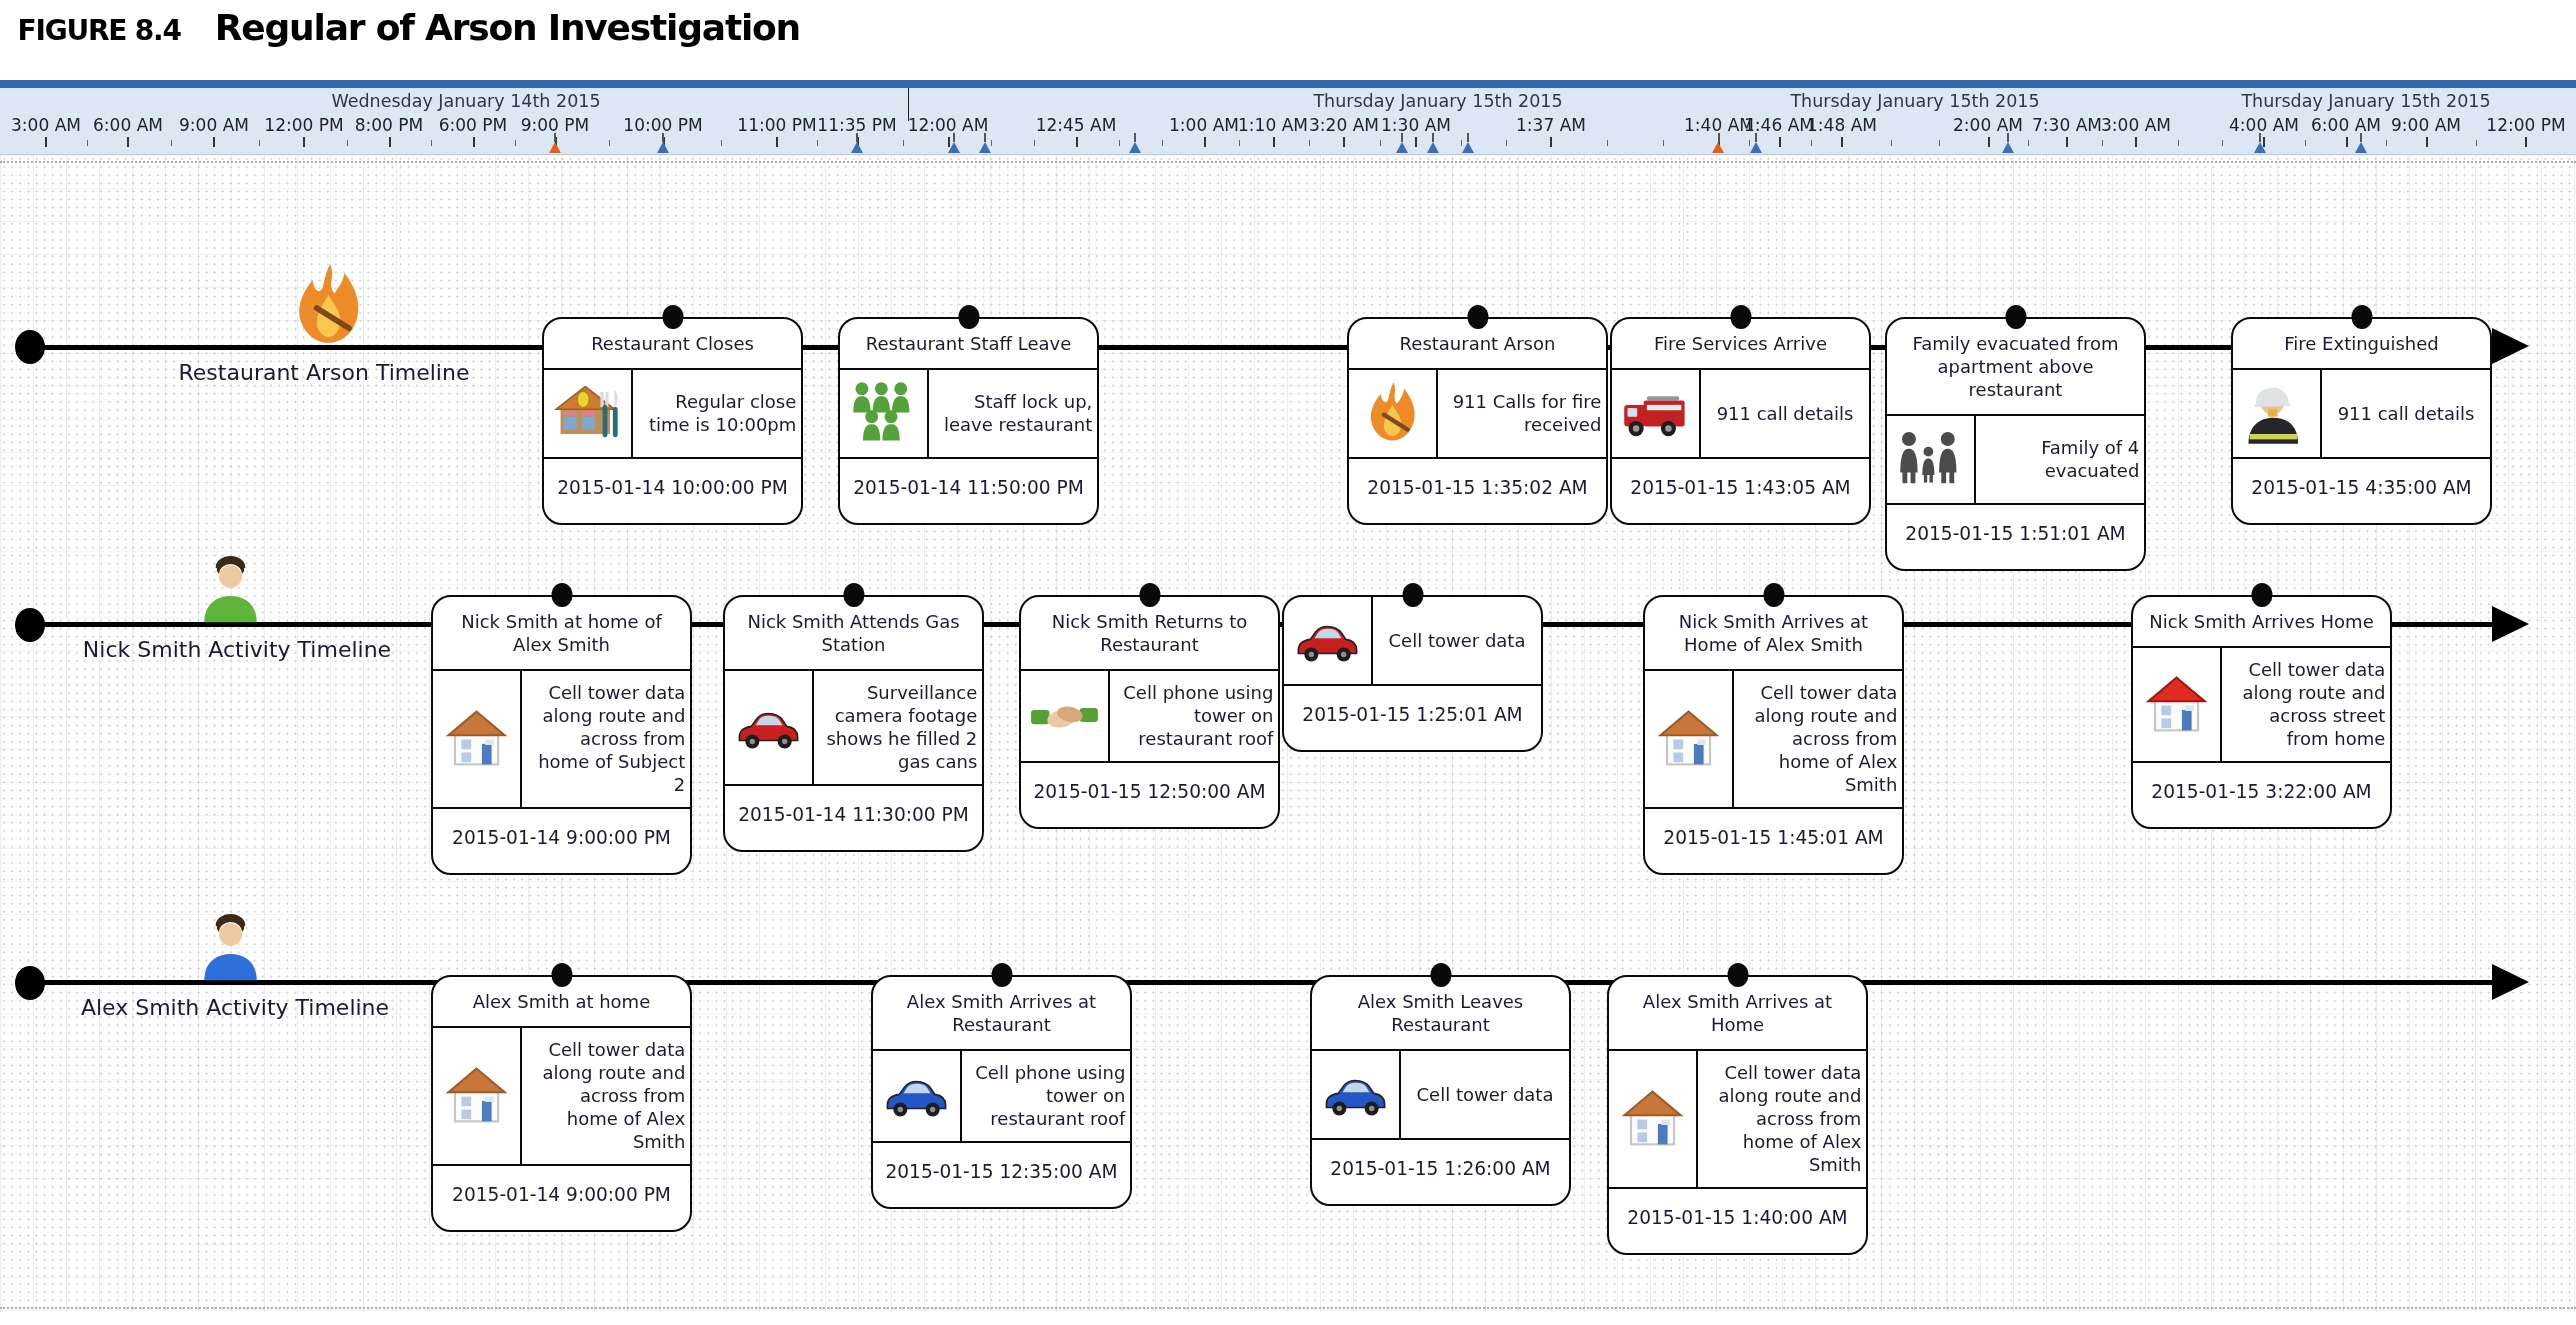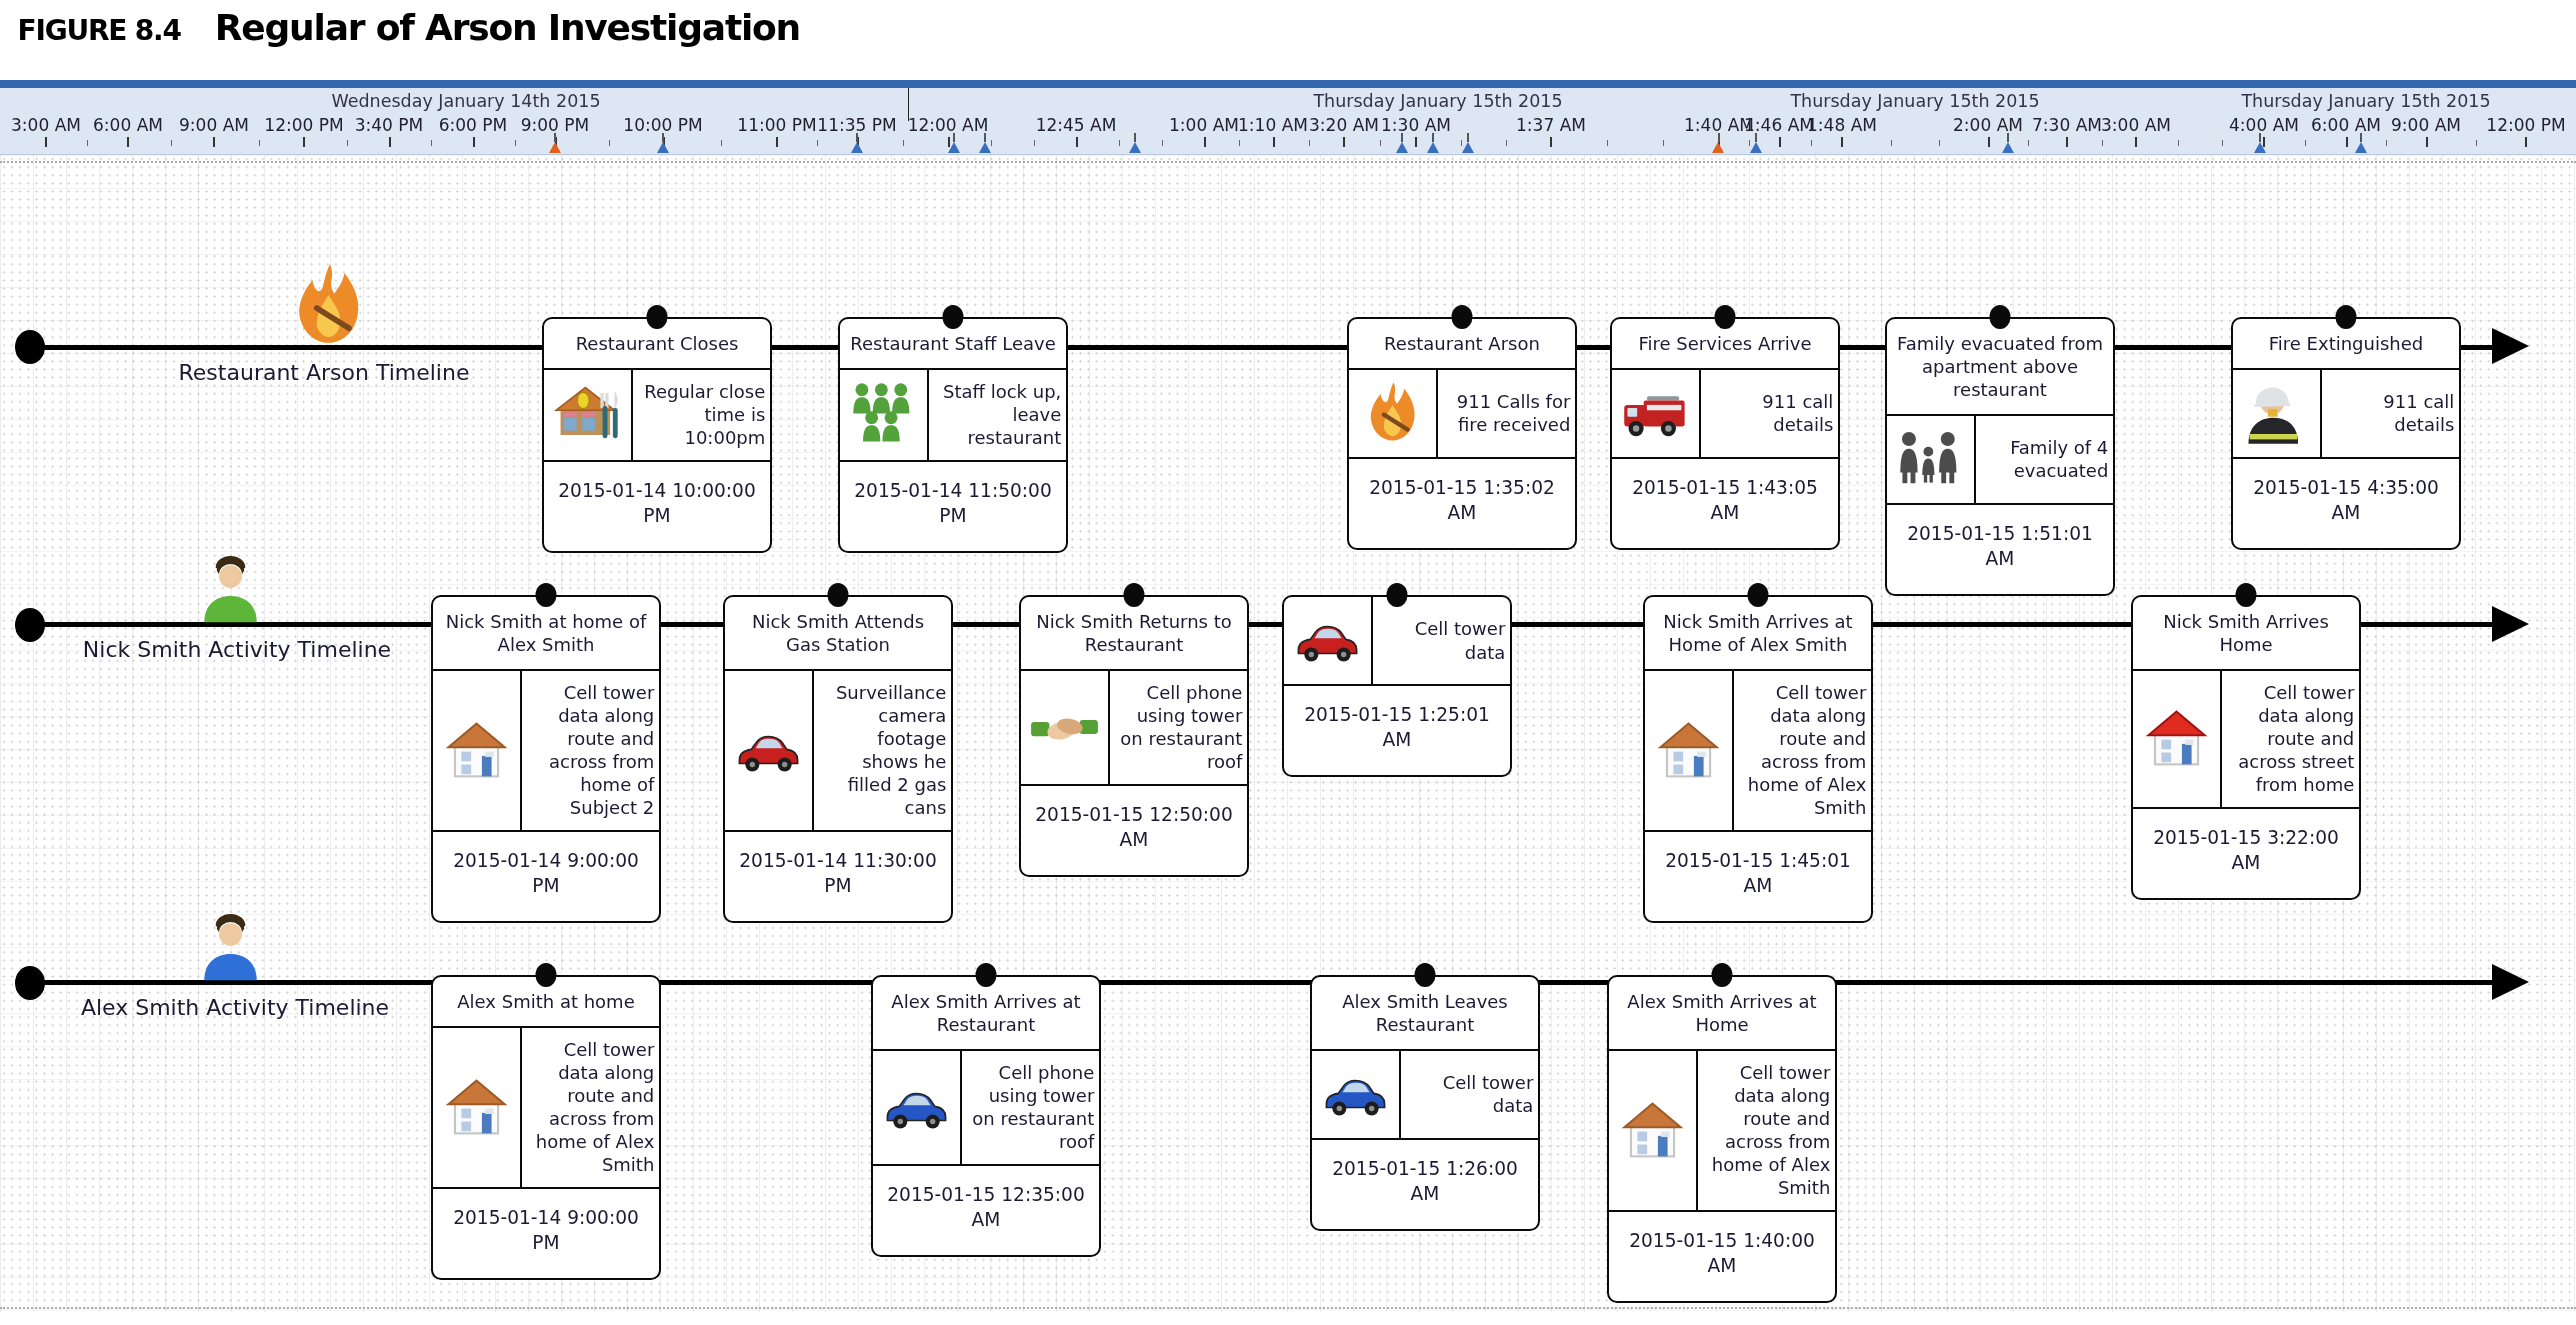--- a/index.html
+++ b/index.html
@@ -36,21 +36,21 @@
   
   .row-line{position:absolute;height:4.7px;background:#000;z-index:2;}
   .row-endpoint{position:absolute;width:30px;height:34px;background:#000;border-radius:50%;z-index:2;}
   .row-arrow{position:absolute;width:0;height:0;border-top:18.6px solid transparent;
              border-bottom:18.6px solid transparent;border-left:37px solid #000;z-index:2;}
   .row-label{position:absolute;transform:translateX(-50%);font-size:22px;color:#1c1a33;
              white-space:nowrap;z-index:2;}
   .row-icon{position:absolute;z-index:3;}
 
   
-  .card{position:absolute;width:230px;background:#fff;border:2.3px solid #0a0a0a;border-radius:10px;
+  .card{position:absolute;width:261px;background:#fff;border:2.3px solid #0a0a0a;border-radius:20px;
         z-index:4;box-sizing:border-box;}
   .card-dot{position:absolute;left:50%;top:-14px;transform:translateX(-50%);width:21px;height:24.4px;
             background:#0a0a0a;border-radius:50%;z-index:5;}
   .card-title{font-size:18px;text-align:center;padding:12.8px 8.1px;border-bottom:2.3px solid #0a0a0a;line-height:1.28;}
   .card-mid{display:flex;border-bottom:2.3px solid #0a0a0a;min-height:87px;}
   .card-icon{width:87px;flex:0 0 87px;display:flex;align-items:center;justify-content:center;
              border-right:2.3px solid #0a0a0a;}
   .card-desc{flex:1;display:flex;align-items:center;justify-content:center;text-align:right;
              font-size:18px;line-height:1.28;padding:10.5px 4.7px;}
   .card-time{font-size:18.6px;text-align:center;padding:16.3px 8.1px 23px 8.1px;line-height:1.35;}
@@ -77,21 +77,21 @@
       <div class="tick-minor" style="left:87px"></div>
       <div class="tick-label" style="left:128px">6:00 AM</div>
       <div class="tick-major" style="left:127px"></div>
       <div class="tick-minor" style="left:171px"></div>
       <div class="tick-label" style="left:214px">9:00 AM</div>
       <div class="tick-major" style="left:213px"></div>
       <div class="tick-minor" style="left:259px"></div>
       <div class="tick-label" style="left:304px">12:00 PM</div>
       <div class="tick-major" style="left:303px"></div>
       <div class="tick-minor" style="left:347px"></div>
-      <div class="tick-label" style="left:389px">3:40 PM</div>
+      <div class="tick-label" style="left:389px">8:00 PM</div>
       <div class="tick-major" style="left:389px"></div>
       <div class="tick-minor" style="left:431px"></div>
       <div class="tick-label" style="left:473px">6:00 PM</div>
       <div class="tick-major" style="left:473px"></div>
       <div class="tick-minor" style="left:515px"></div>
       <div class="tick-label" style="left:555px">9:00 PM</div>
       <div class="tick-major" style="left:555px"></div>
       <div class="tick-minor" style="left:609px"></div>
       <div class="tick-label" style="left:663px">10:00 PM</div>
       <div class="tick-major" style="left:663px"></div>

